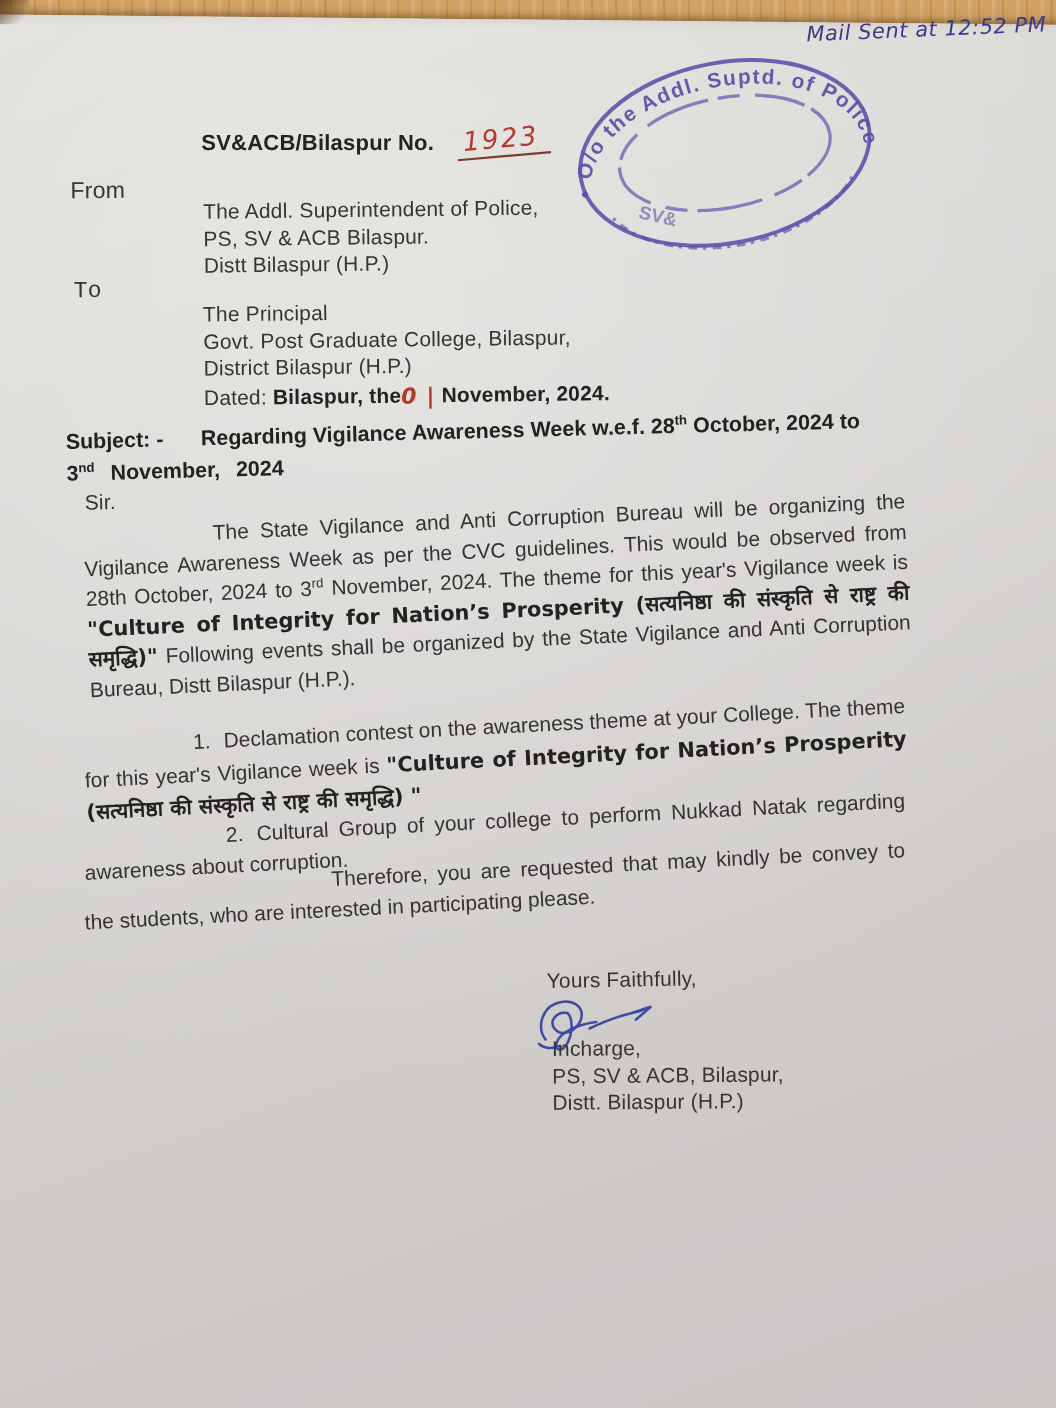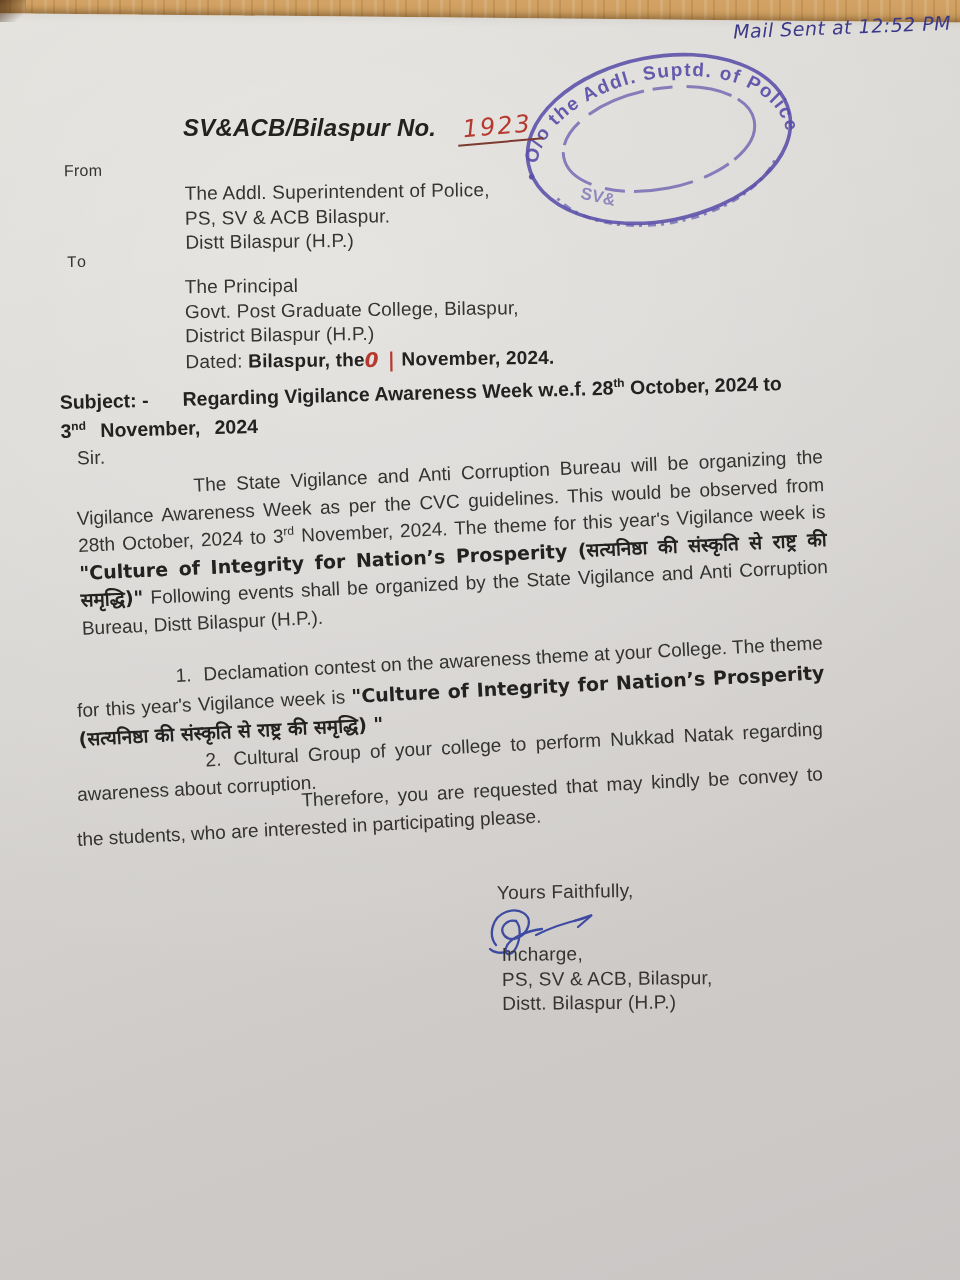--- a/index.html
+++ b/index.html
@@ -38,28 +38,28 @@
   .bold{font-weight:bold;color:#232220;}
   .hand{font-family:"DejaVu Sans",sans-serif;font-style:italic;}
   .blue-ink{color:#3b3888;}
   .red-ink{color:#b5392f;}
 
   .mail-note{top:16px;left:733px;font-size:19px;transform:rotate(-2.4deg);letter-spacing:.5px;white-space:nowrap;}
 
   .stamp{top:46px;left:518px;width:282px;height:186px;transform:rotate(-11deg);opacity:.92;}
 
   .ref-line{top:114px;left:183px;white-space:nowrap;}
-  .ref-label{font-size:24px;font-style:italic;}
+  .ref-label{font-size:20px;}
   .ref-number{
     display:inline-block;font-size:24px;margin-left:16px;letter-spacing:2px;
     transform:rotate(-5deg) translateY(-2px);
     border-bottom:2.5px solid #7c3a31;padding:0 10px 1px 6px;
   }
 
-  .addr-label{font-size:16px;transform:rotate(-.6deg);}
+  .addr-label{font-size:21px;transform:rotate(-.6deg);}
   .addr-block{line-height:24.5px;transform:rotate(-.7deg);white-space:nowrap;}
   .from-label{top:162px;left:64px;}
   .from-block{top:180px;left:185px;}
   .to-label{top:254px;left:67px;font-family:Liberation Mono, monospace;}
   .to-block{top:273px;left:185px;}
   .dated-hand{font-size:20px;font-weight:bold;letter-spacing:1px;position:relative;top:1px;}
 
   .subject{top:379px;left:60px;width:770px;transform:rotate(-1.5deg);font-size:19.5px;line-height:27px;}
   .subject .gap{display:inline-block;width:34px;}
   .subject-line2{word-spacing:9px;margin-top:2px;}

